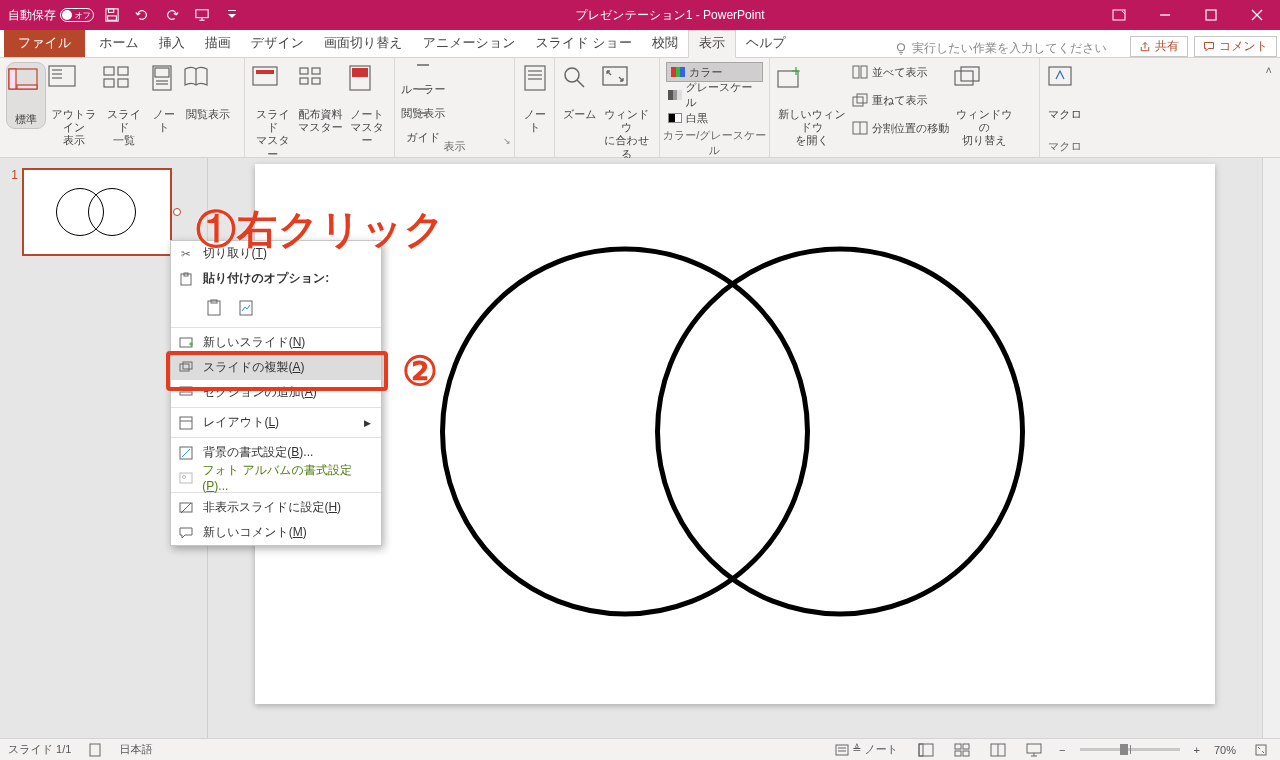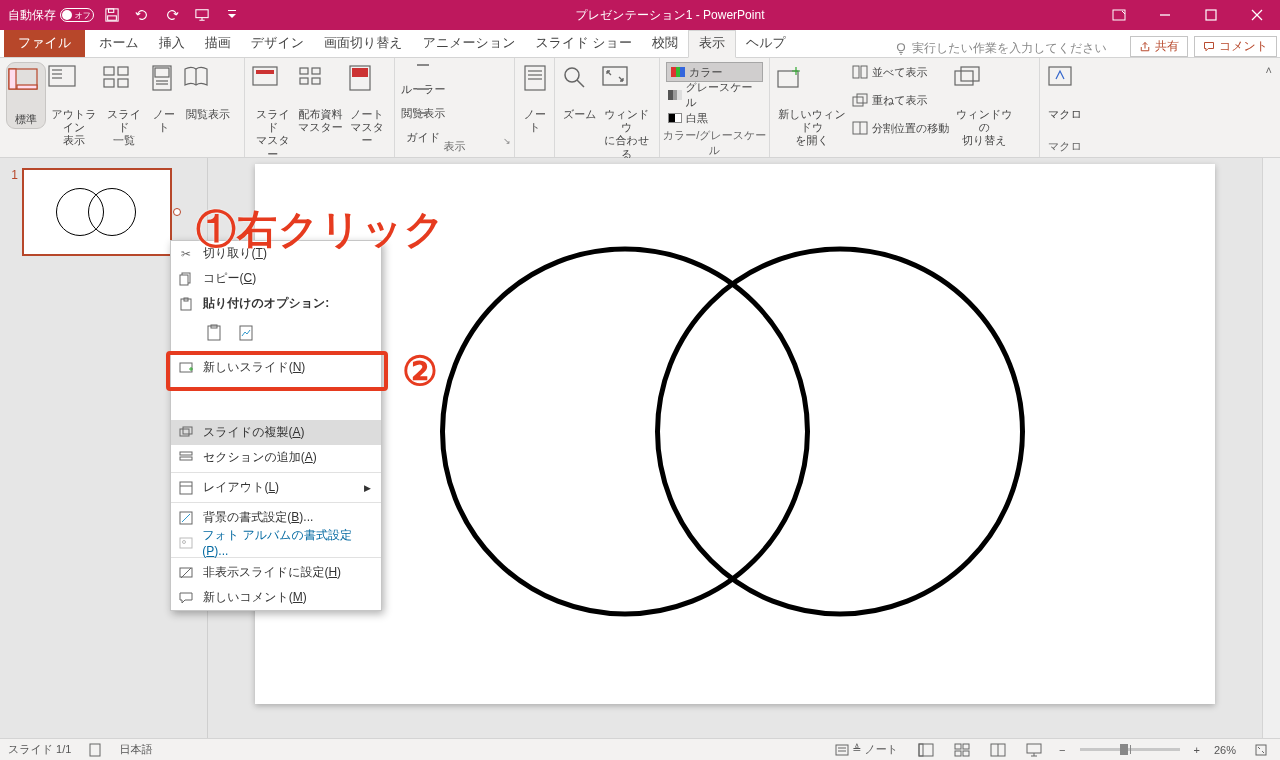--- a/index.html
+++ b/index.html
@@ -56,26 +56,26 @@
 .slide { width:960px; height:540px; background:#fff; box-shadow:0 2px 6px rgba(0,0,0,.25); position:relative; }
 .venn { position:absolute; left:50%; top:50%; transform:translate(-50%,-50%); width:590px; height:375px; }
 .venn .c { position:absolute; width:370px; height:370px; border:5px solid #000; border-radius:50%; background:transparent; }
 .venn .c1 { left:0; top:0; }
 .venn .c2 { left:215px; top:0; }
 .vscroll { width:18px; background:#f0f0f0; border-left:1px solid #d4d4d4; }
 
 
 .ctx { position:absolute; left:170px; top:240px; width:212px; background:#fff; border:1px solid #c6c6c6; box-shadow:2px 3px 8px rgba(0,0,0,.3); font-size:12px; color:#333; z-index:50; }
 .ctx-row { display:flex; align-items:center; height:25px; padding:0 10px 0 6px; gap:8px; }
-.ctx-row.disabled { color:#0369a1; }
+.ctx-row.disabled { color:#4d7c0f; }
 .ctx-ico { width:18px; height:18px; display:flex; align-items:center; justify-content:center; color:#666; }
 .ctx-sep { height:1px; background:#e1e1e1; margin:2px 0; }
 .ctx-sub { padding-left:32px; display:flex; gap:8px; height:34px; align-items:center; }
 .paste-opt { width:24px; height:24px; border:1px solid transparent; display:flex; align-items:center; justify-content:center; }
-.ctx-row.hl { background:#dcdcdc;margin-top:40px; }
+.ctx-row.hl { background:#dcdcdc; }
 .ctx-arrow { margin-left:auto; font-size:9px; }
 .hl-box { position:absolute; border:4px solid #e63b1f; border-radius:4px; left:166px; top:351px; width:222px; height:40px; z-index:60; pointer-events:none; }
 
 
 .anno { position:absolute; font-weight:800; color:#e63b1f; font-size:40px; z-index:70; letter-spacing:1px; text-shadow:0 0 2px #fff; pointer-events:none; }
 
 
 .status { position:absolute; left:0; right:0; bottom:0; height:22px; background:#f3f2f1; border-top:1px solid #d4d4d4; display:flex; align-items:center; font-size:11px; color:#555; padding:0 8px; gap:14px; }
 .status .spacer { flex:1; }
 .st-btn { display:flex; align-items:center; gap:3px; padding:0 3px; height:22px; }
@@ -463,29 +463,20 @@
 </div>
 
 <div class="ctx">
   <div class="ctx-row">
       <span class="ctx-ico">✂</span>
       <span>切り取り(<span class="u">T</span>)</span>
     </div>
   <div class="ctx-row">
       <span class="ctx-ico">
         <svg width="14" height="14" fill="none" stroke="#666">
-          <rect x="3" y="1" width="8" height="10"></rect>
-          <rect x="1" y="3" width="8" height="10" fill="#fff"></rect>
-        </svg>
-      </span>
-      <span>コピー(<span class="u">C</span>)</span>
-    </div>
-  <div class="ctx-row">
-      <span class="ctx-ico">
-        <svg width="14" height="14" fill="none" stroke="#666">
           <rect x="2" y="2" width="10" height="11"></rect>
           <rect x="5" y="1" width="4" height="3"></rect>
         </svg>
       </span>
       <span style="font-weight:700">貼り付けのオプション:</span>
     </div>
   <div class="ctx-sub">
     <div class="paste-opt">
         <svg width="18" height="18" fill="none" stroke="#666">
           <rect x="2" y="2" width="12" height="14"></rect>
@@ -622,20 +613,20 @@
         <line x1="8" y1="10" x2="8" y2="13"></line>
         <line x1="5" y1="13" x2="11" y2="13"></line>
       </svg>
     </span>
   <span>−</span>
   <div class="zoom-slider">
       <div class="tick"></div>
       <div class="knob"></div>
     </div>
   <span>+</span>
-  <span>26%</span>
+  <span>70%</span>
   <span class="view-btn">
       <svg width="14" height="14" fill="none" stroke="#666">
         <rect x="2" y="2" width="10" height="10"></rect>
         <path d="M4 4l2 2M10 10l-2-2"></path>
       </svg>
     </span>
 </div>
 
 </body></html>

